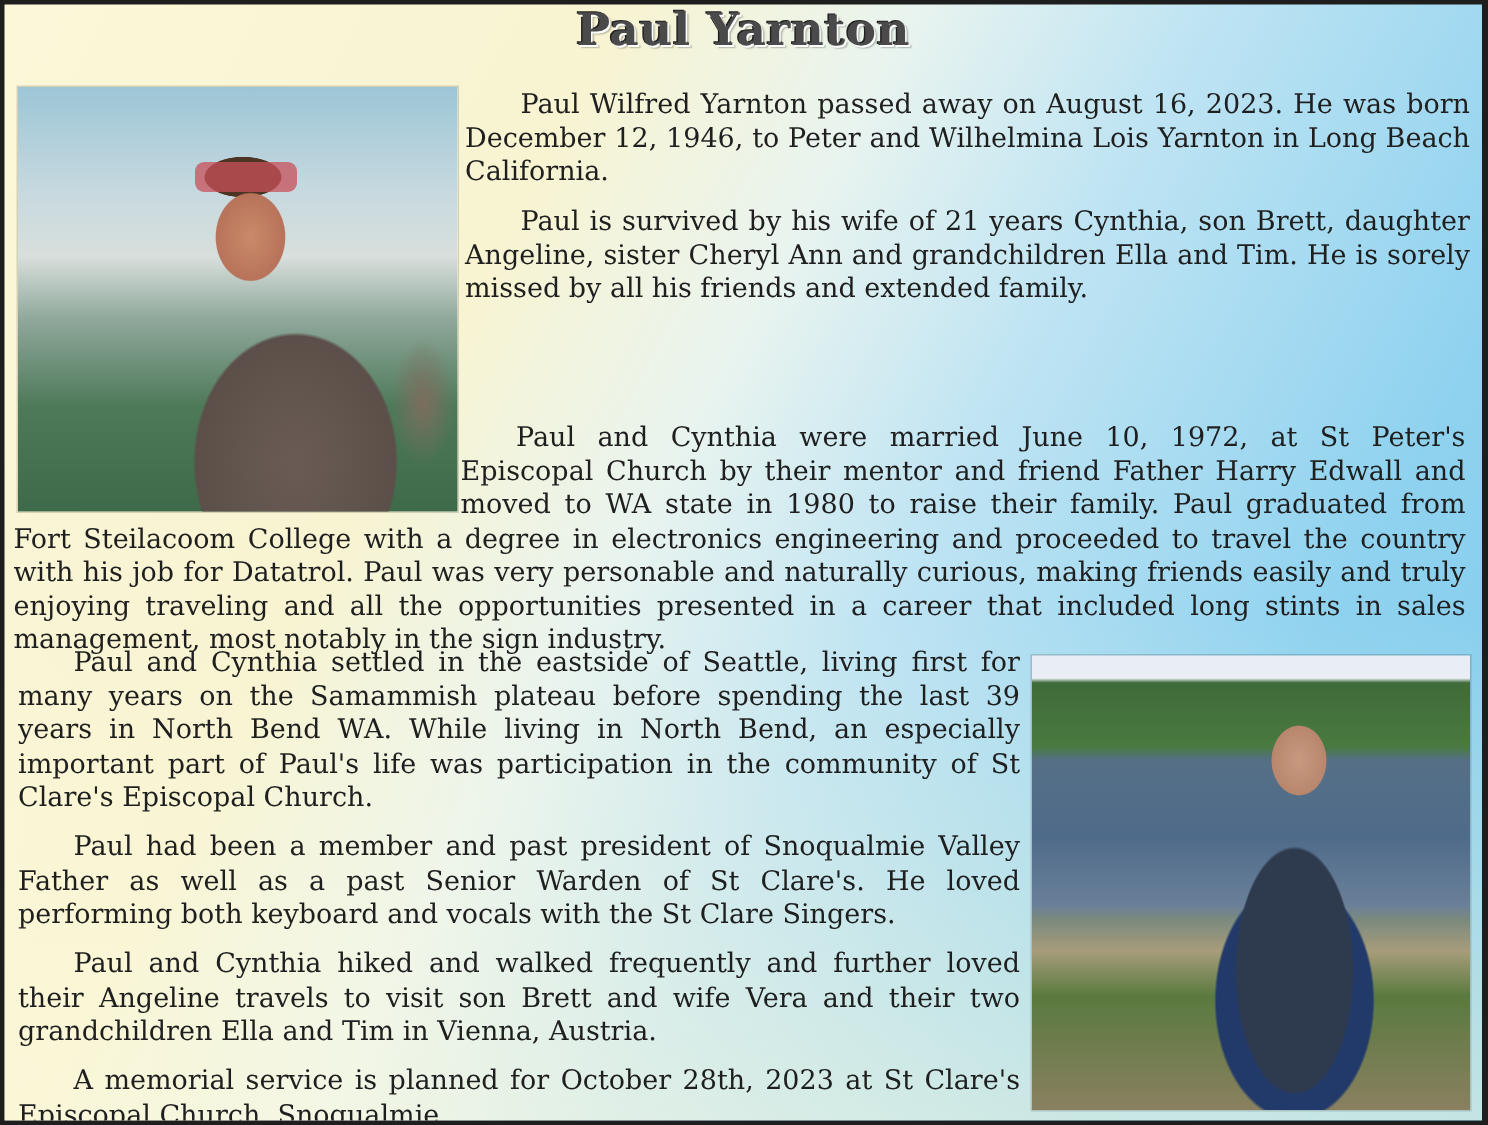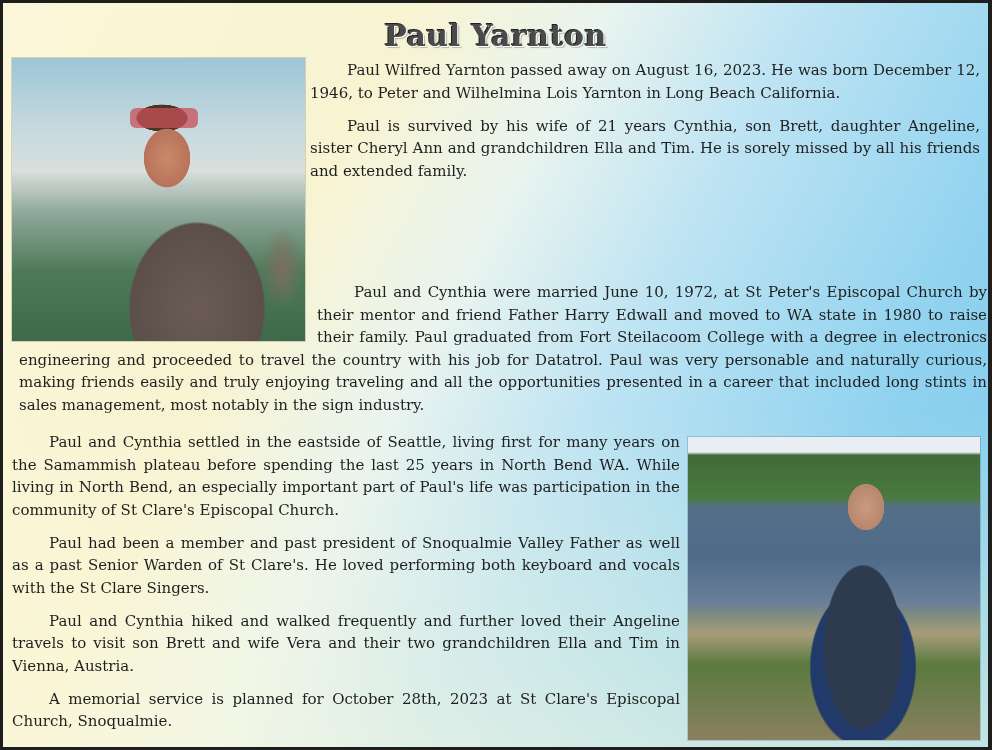--- a/index.html
+++ b/index.html
@@ -8,21 +8,21 @@
     position: absolute; left: 3px; top: 3px; width: 985px; height: 744px;
     background: linear-gradient(118deg, #fbf7d8 0%, #f8f4d2 30%, #e9f4ef 44%, #bfe4f3 58%, #8fd2ef 80%, #7fcbec 100%);
     overflow: hidden;
   }
   .frame::after {
     content: ""; position: absolute; left: 0; top: 0; right: 0; bottom: 0;
     background: linear-gradient(180deg, rgba(255,255,255,0) 0%, rgba(255,255,255,0) 55%, rgba(252,249,220,0.55) 100%);
     pointer-events: none;
   }
   .title {
-    position: absolute; left: 0; right: 0; top: 15px; text-align: center;
+    position: absolute; left: 0; right: 0; top: 0; text-align: center;
     font-family: "DejaVu Serif", serif; font-weight: bold; font-size: 30px;
     color: #4a4a4a; letter-spacing: 0.5px;
     text-shadow: 1px 1px 0 #ffffff, -1px -1px 0 #222, 2px 2px 1px rgba(0,0,0,0.25);
     z-index: 2;
   }
   .photo { position: absolute; z-index: 2; box-shadow: 0 0 0 1px rgba(0,0,0,0.15); }
   .photo1 { left: 9px; top: 55px; width: 293px; height: 283px;
     background:
       radial-gradient(ellipse 38px 48px at 155px 100px, #c98a6a 0%, #b8735a 60%, rgba(0,0,0,0) 62%),
       radial-gradient(ellipse 42px 22px at 150px 60px, #4e3425 0%, #4e3425 60%, rgba(0,0,0,0) 62%),
@@ -35,26 +35,26 @@
     background: rgba(200,80,90,0.75); }
   .photo2 { left: 685px; top: 434px; width: 292px; height: 303px;
     background:
       radial-gradient(ellipse 30px 38px at 178px 70px, #c89a80 0%, #b7866d 60%, rgba(0,0,0,0) 62%),
       radial-gradient(ellipse 55px 115px at 175px 210px, #2e3a4d 0%, #2e3a4d 70%, rgba(0,0,0,0) 72%),
       radial-gradient(ellipse 80px 120px at 175px 230px, #233a6a 0%, #223a6a 65%, rgba(0,0,0,0) 67%),
       linear-gradient(180deg, #e8eef4 0%, #e8eef4 5%, #3f6a3a 6%, #4a7a3f 20%, #556f86 23%, #4f6b8a 40%, #6a8099 55%, #7a8a7f 58%, #a79c7a 65%, #5a7a3f 75%, #8a8060 100%);
   }
   .text {
     position: absolute; z-index: 2;
-    font-family: "DejaVu Serif", serif; font-size: 15px; line-height: 22.5px;
+    font-family: "DejaVu Serif", serif; font-size: 18px; line-height: 22.5px;
     color: #1f1f1f; text-align: justify;
   }
   .text p { margin: 0 0 10.5px 0; text-indent: 37px; }
   .col-top { left: 307px; top: 56px; width: 670px; }
-  .col-wrap { left: 16px; top: 278px; width: 968px; }
+  .col-wrap { left: 6px; top: 278px; width: 968px; }
   .col-bottom { left: 9px; top: 428px; width: 668px; }
   .wrapper-float { float: left; width: 298px; height: 63px; }
 </style>
 </head>
 <body>
 
 <div class="frame">
   <div class="title">Paul Yarnton</div>
 
   <div class="photo photo1" title="Paul Yarnton smiling in tinted glasses on a mountain top, river valley below">
@@ -65,20 +65,20 @@
     <p>Paul Wilfred Yarnton passed away on August 16, 2023.  He was born December 12, 1946, to Peter and Wilhelmina Lois Yarnton in Long Beach California.</p>
     <p>Paul is survived by his wife of 21 years Cynthia, son Brett, daughter Angeline, sister Cheryl Ann and grandchildren Ella and Tim. He is sorely missed by all his friends and extended family.</p>
   </div>
 
   <div class="text col-wrap">
     <div class="wrapper-float"></div>
     <p>Paul and Cynthia were married June 10, 1972, at St Peter's Episcopal Church by their mentor and friend Father Harry Edwall and moved to WA state in 1980 to raise their family. Paul graduated from Fort Steilacoom College with a degree in electronics engineering and proceeded to travel the country with his job for Datatrol. Paul was very personable and naturally curious, making friends easily and truly enjoying traveling and all the opportunities presented in a career that included long stints in sales management, most notably in the sign industry.</p>
   </div>
 
   <div class="text col-bottom">
-    <p>Paul and Cynthia settled in the eastside of Seattle, living first for many years on the Samammish plateau before spending the last 25 years in North Bend WA. While living in North Bend, an especially important part of Paul's life was participation in the community of St Clare's Episcopal Church.</p>
+    <p>Paul and Cynthia settled in the eastside of Seattle, living first for many years on the Samammish plateau before spending the last 39 years in North Bend WA. While living in North Bend, an especially important part of Paul's life was participation in the community of St Clare's Episcopal Church.</p>
     <p>Paul had been a member and past president of Snoqualmie Valley Father as well as a past Senior Warden of St Clare's. He loved performing both keyboard and vocals with the St Clare Singers.</p>
     <p>Paul and Cynthia hiked and walked frequently and further loved their Angeline travels to visit son Brett and wife Vera and their two grandchildren Ella and Tim in Vienna, Austria.</p>
     <p>A memorial service is planned for October 28th, 2023 at St Clare's Episcopal Church, Snoqualmie.</p>
   </div>
 
   <div class="photo photo2" title="Paul Yarnton in navy vest standing by a lake with trees in background"></div>
 </div>
 
 </body></html>

